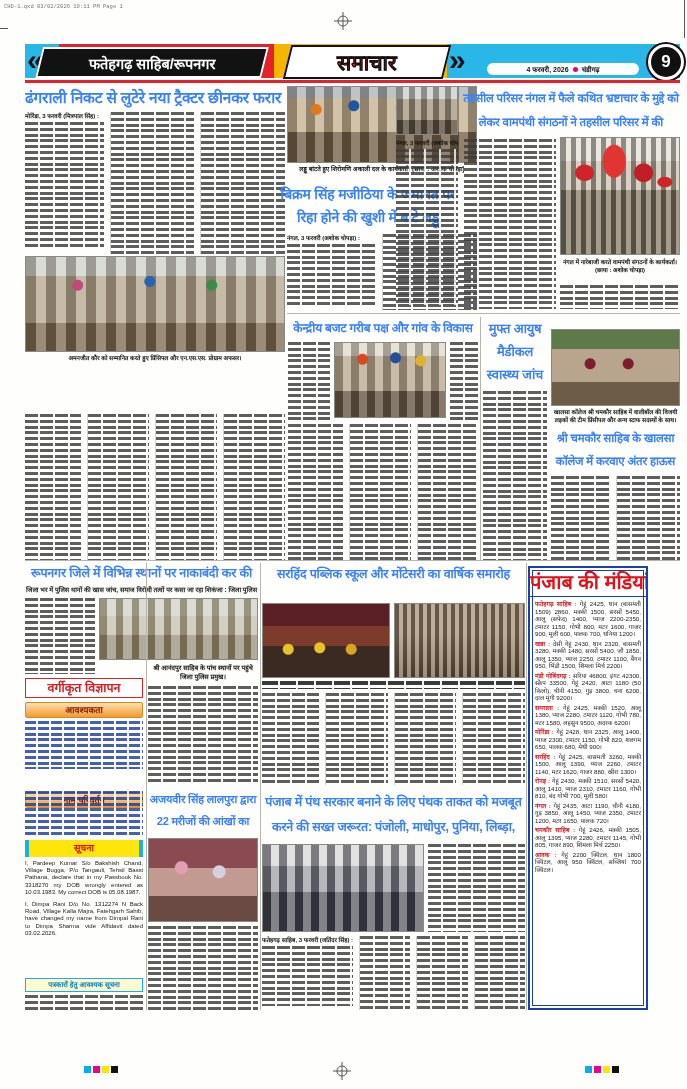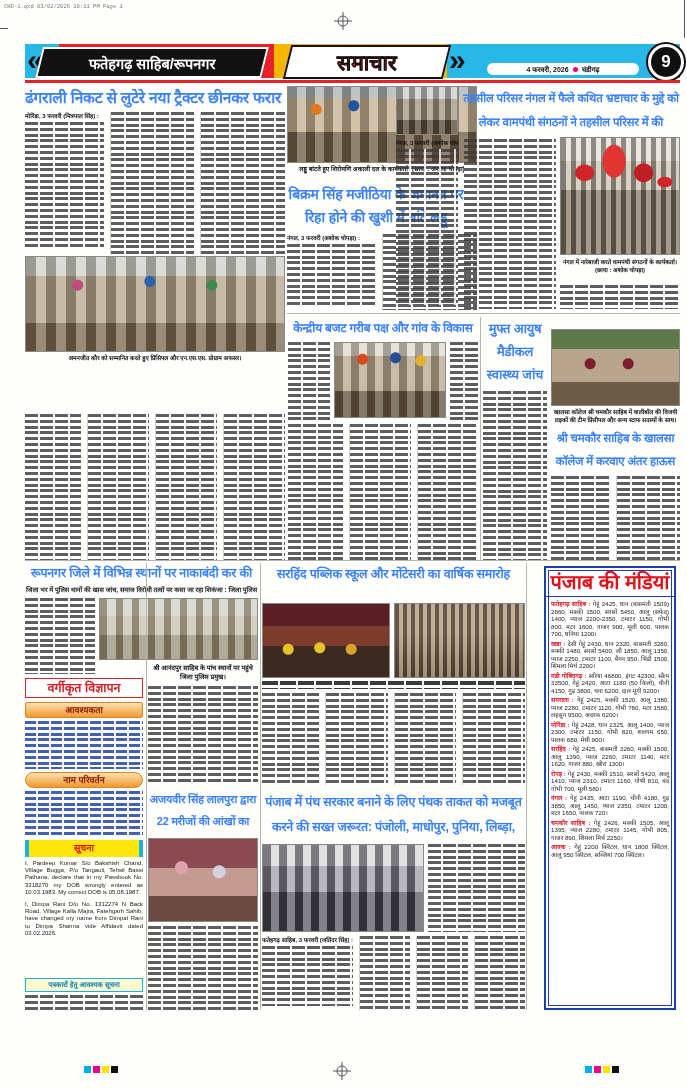--- a/index.html
+++ b/index.html
@@ -161,21 +161,21 @@
     <div>
       <div class="byline">मोरिंडा, 3 फरवरी (मित्रपाल सिंह) :</div>
       <div class="fx" style="height:128px;"></div>
     </div>
     <div class="fx"></div>
     <div class="fx"></div>
   </div>
 
   <div class="abs photo ph-laddu" style="left:287px;top:86px;width:190px;height:77px;"></div>
   <div class="abs cap" style="left:287px;top:165px;width:190px;height:16px;font-size:6.3px;line-height:8px;">लड्डू बांटते हुए शिरोमणि अकाली दल के कार्यकर्ता। (छाया : अशोक चोपड़ा)</div>
-  <div class="abs hl" style="left:281px;top:183px;width:190px;height:48px;font-size:14px;line-height:23px;">बिक्रम सिंह मजीठिया के जमानत पर रिहा होने की खुशी में बांटे लड्डू</div>
+  <div class="abs hl" style="left:273px;top:183px;width:190px;height:48px;font-size:14px;line-height:23px;">बिक्रम सिंह मजीठिया के जमानत पर रिहा होने की खुशी में बांटे लड्डू</div>
   <div class="abs cols" style="left:287px;top:234px;width:190px;height:76px;">
     <div>
       <div class="byline">नंगल, 3 फरवरी (अशोक चोपड़ा) :</div>
       <div class="fx" style="height:62px;"></div>
     </div>
     <div class="fx"></div>
   </div>
 
   <div class="abs photo ph-group2" style="left:396px;top:86px;width:62px;height:49px;"></div>
   <div class="abs hl" style="left:462px;top:86px;width:218px;height:50px;font-size:11.5px;line-height:24px;">तहसील परिसर नंगल में फैले कथित भ्रष्टाचार के मुद्दे को लेकर वामपंथी संगठनों ने तहसील परिसर में की नारेबाजी</div>
@@ -227,21 +227,21 @@
   <div class="abs" style="left:25px;top:598px;width:70px;height:76px;">
     <div class="fx" style="height:76px;"></div>
   </div>
   <div class="abs photo ph-police" style="left:99px;top:598px;width:159px;height:62px;"></div>
   <div class="abs cap" style="left:148px;top:663px;width:110px;height:20px;font-size:6.5px;line-height:9px;">श्री आनंदपुर साहिब के पांच स्थानों पर पहुंचे जिला पुलिस प्रमुख।</div>
   <div class="abs fx" style="left:148px;top:686px;width:110px;height:98px;"></div>
 
   <div class="abs clstitle" style="left:25px;top:678px;width:118px;height:20px;">वर्गीकृत विज्ञापन</div>
   <div class="abs clshead" style="left:25px;top:702px;width:118px;height:16px;">आवश्यकता</div>
   <div class="abs fx blue" style="left:25px;top:721px;width:118px;height:48px;"></div>
-  <div class="abs clshead" style="left:25px;top:772px;width:118px;height:16px;border-radius:8px;">नाम परिवर्तन</div>
+  <div class="abs clshead" style="left:25px;top:792px;width:118px;height:16px;">नाम परिवर्तन</div>
   <div class="abs fx blue" style="left:25px;top:791px;width:118px;height:46px;"></div>
   <div class="abs clsnote" style="left:25px;top:840px;width:118px;height:17px;">सूचना</div>
   <div class="abs notice" style="left:25px;top:860px;width:118px;height:115px;">
     <p>I, Pardeep Kumar S/o Bakshish Chand, Village Bugga, P/o Tangauli, Tehsil Bassi Pathana, declare that in my Passbook No. 3318270 my DOB wrongly entered as 10.03.1983. My correct DOB is 05.08.1987.</p>
     <p>I, Dimpa Rani D/o No. 1312274 N Back Road, Village Kalla Majra, Fatehgarh Sahib, have changed my name from Dimpal Rani to Dimpa Sharma vide Affidavit dated 03.02.2026.</p>
   </div>
   <div class="abs press" style="left:25px;top:978px;width:118px;height:14px;">पत्रकारों हेतु आवश्यक सूचना</div>
   <div class="abs fx" style="left:25px;top:995px;width:118px;height:15px;"></div>
 
   <div class="abs vrule" style="left:146px;top:563px;height:447px;"></div>
@@ -268,21 +268,21 @@
     <div>
       <div class="byline">फतेहगढ़ साहिब, 3 फरवरी (जतिंदर सिंह) :</div>
       <div class="fx" style="height:60px;"></div>
     </div>
     <div class="fx"></div>
     <div class="fx"></div>
     <div class="fx"></div>
   </div>
 
   <div class="abs vrule" style="left:526px;top:563px;height:447px;"></div>
-  <div class="abs mandibox" style="left:544px;top:566px;width:132px;height:444px;">
+  <div class="abs mandibox" style="left:528px;top:566px;width:120px;height:444px;">
     <div class="manditit">पंजाब की मंडियां</div>
     <div class="mandibody">
       <p><b>फतेहगढ़ साहिब :</b> <span>गेहूं 2425, धान (बासमती 1509) 2860, मक्की 1500, सरसों 5450, आलू (सफेद) 1400, प्याज 2200-2350, टमाटर 1150, गोभी 800, मटर 1600, गाजर 900, मूली 600, पालक 700, धनिया 1200।</span></p>
       <p><b>खन्ना :</b> <span>देसी गेहूं 2430, धान 2320, बासमती 3280, मक्की 1480, सरसों 5400, जौ 1850, आलू 1350, प्याज 2250, टमाटर 1100, बैंगन 950, भिंडी 1500, शिमला मिर्च 2200।</span></p>
       <p><b>मंडी गोबिंदगढ़ :</b> <span>सरिया 46800, इंगट 42300, स्क्रैप 33500, गेहूं 2420, आटा 1180 (50 किलो), चीनी 4150, गुड़ 3800, चना 6200, दाल मूंगी 9200।</span></p>
       <p><b>समराला :</b> <span>गेहूं 2425, मक्की 1520, आलू 1380, प्याज 2280, टमाटर 1120, गोभी 780, मटर 1580, लहसुन 9500, अदरक 6200।</span></p>
       <p><b>मोरिंडा :</b> <span>गेहूं 2428, धान 2325, आलू 1400, प्याज 2300, टमाटर 1150, गोभी 820, शलगम 650, पालक 680, मेथी 900।</span></p>
       <p><b>सरहिंद :</b> <span>गेहूं 2425, बासमती 3260, मक्की 1500, आलू 1390, प्याज 2260, टमाटर 1140, मटर 1620, गाजर 880, खीरा 1300।</span></p>
       <p><b>रोपड़ :</b> <span>गेहूं 2430, मक्की 1510, सरसों 5420, आलू 1410, प्याज 2310, टमाटर 1160, गोभी 810, बंद गोभी 700, मूली 580।</span></p>
       <p><b>नंगल :</b> <span>गेहूं 2435, आटा 1190, चीनी 4180, गुड़ 3850, आलू 1450, प्याज 2350, टमाटर 1200, मटर 1650, पालक 720।</span></p>

